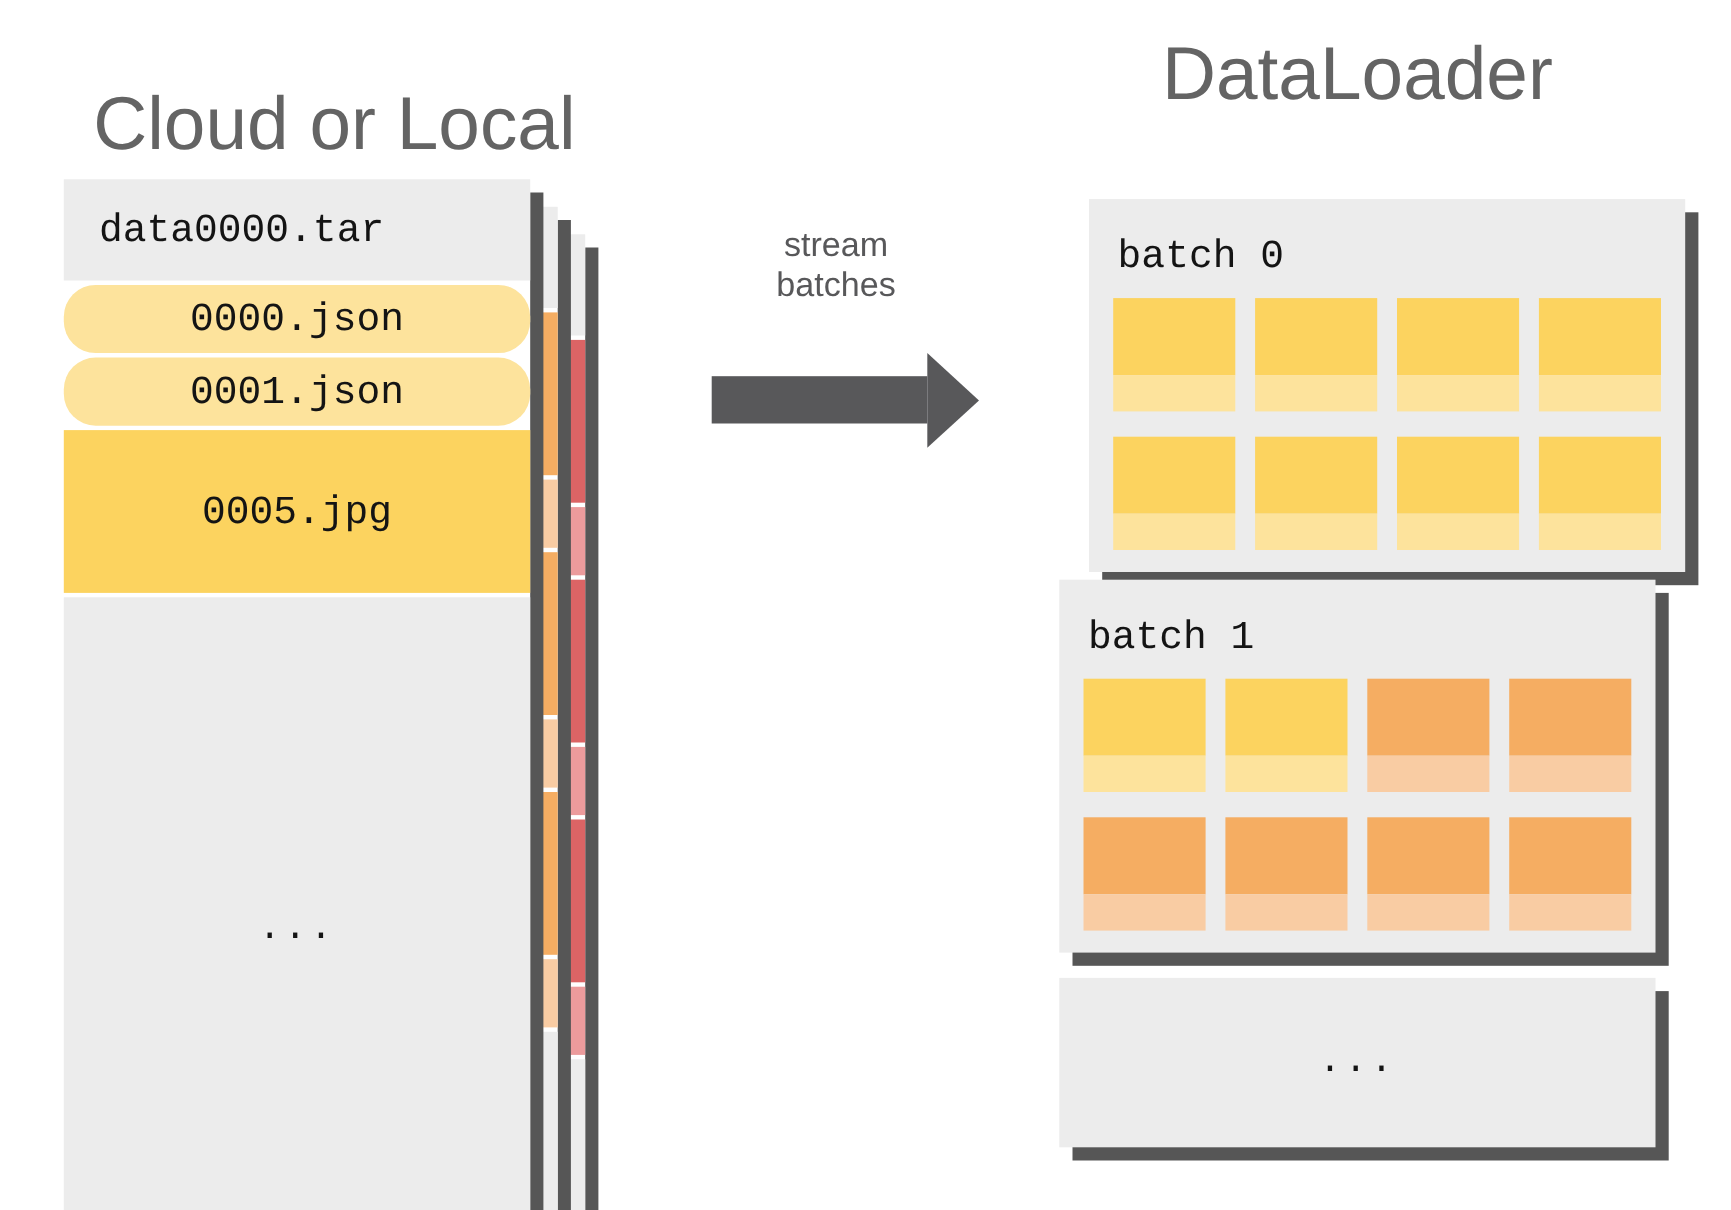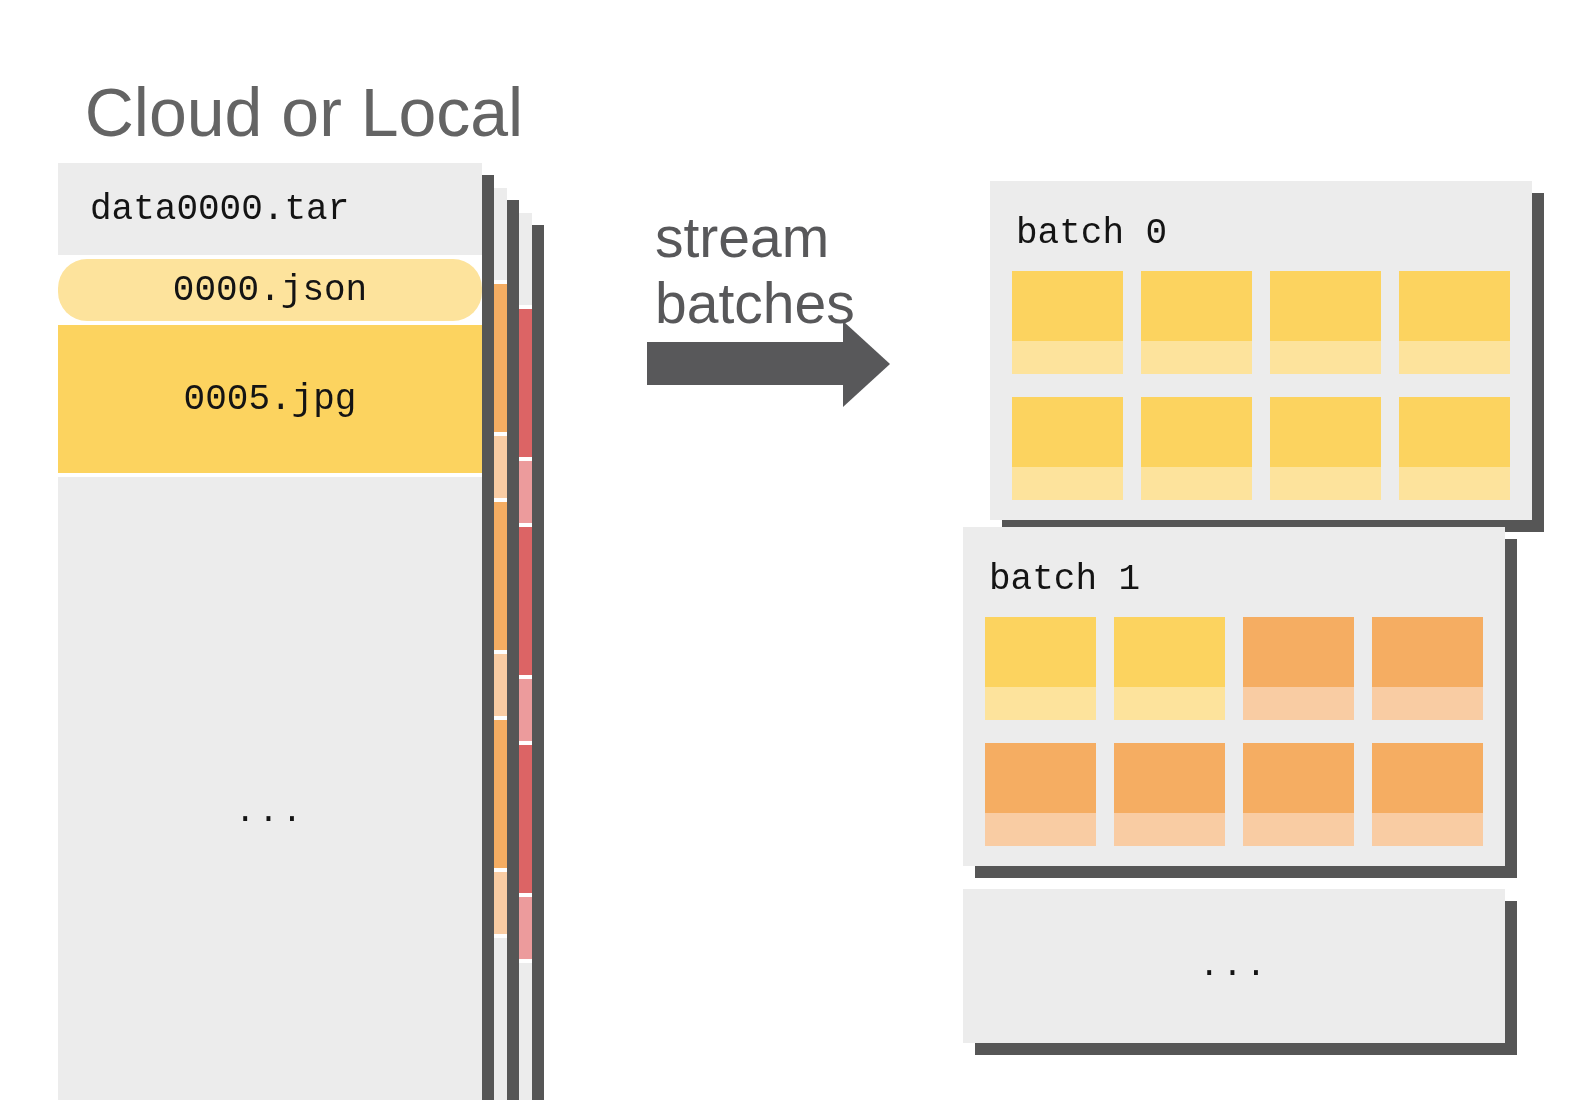--- a/index.html
+++ b/index.html
@@ -46,22 +46,22 @@
   .tar-card.back  .tar-row.jpg {background:var(--red);}
   .tar-card.back  .tar-row.json{background:var(--red-light);}
   .tar-footer{
     flex:1 1 auto;background:var(--card-gray);
     display:flex;align-items:center;justify-content:center;
   }
   .dots{font-family:"Liberation Mono","DejaVu Sans Mono",monospace;font-size:34px;color:#141414;letter-spacing:3px;}
 
   
   .arrow-label{
-    position:absolute;left:655px;top:205px;width:210px;
-    font-size:57px;line-height:1.15;color:var(--arrow-gray);
+    position:absolute;left:655px;top:205px;width:210px;text-align:center;
+    font-size:31px;line-height:1.15;color:var(--arrow-gray);
   }
   .arrow-shaft{position:absolute;left:647px;top:342px;width:196px;height:43px;background:var(--arrow-gray);}
   .arrow-head{
     position:absolute;left:843px;top:321px;width:0;height:0;
     border-top:43px solid transparent;border-bottom:43px solid transparent;
     border-left:47px solid var(--arrow-gray);
   }
 
   
   .batch-card{
@@ -88,20 +88,21 @@
     background:var(--card-gray);box-shadow:12px 12px 0 0 var(--shadow-gray);
     display:flex;align-items:center;justify-content:center;
   }
 </style>
 </head>
 <body>
 
 <div class="canvas">
 
   <div class="title" id="title-left">Cloud or Local</div>
+  <div class="title" id="title-right">DataLoader</div>
 
   <div class="tar-card back">
     <div class="tar-header"></div>
     <div class="tar-row jpg"></div>
     <div class="tar-row json"></div>
     <div class="tar-row jpg"></div>
     <div class="tar-row json"></div>
     <div class="tar-row jpg"></div>
     <div class="tar-row json"></div>
     <div class="tar-footer"></div>
@@ -118,20 +119,23 @@
     <div class="tar-footer"></div>
   </div>
 
   <div class="tar-card front">
     <div class="tar-header">
       <span class="mono">data0000.tar</span>
     </div>
     <div class="tar-row json">
       <span class="mono">0000.json</span>
     </div>
+    <div class="tar-row json">
+      <span class="mono">0001.json</span>
+    </div>
     <div class="tar-row jpg">
       <span class="mono">0005.jpg</span>
     </div>
     <div class="tar-footer">
       <span class="dots">...</span>
     </div>
   </div>
 
   <div class="arrow-label">
     <div>stream</div>

